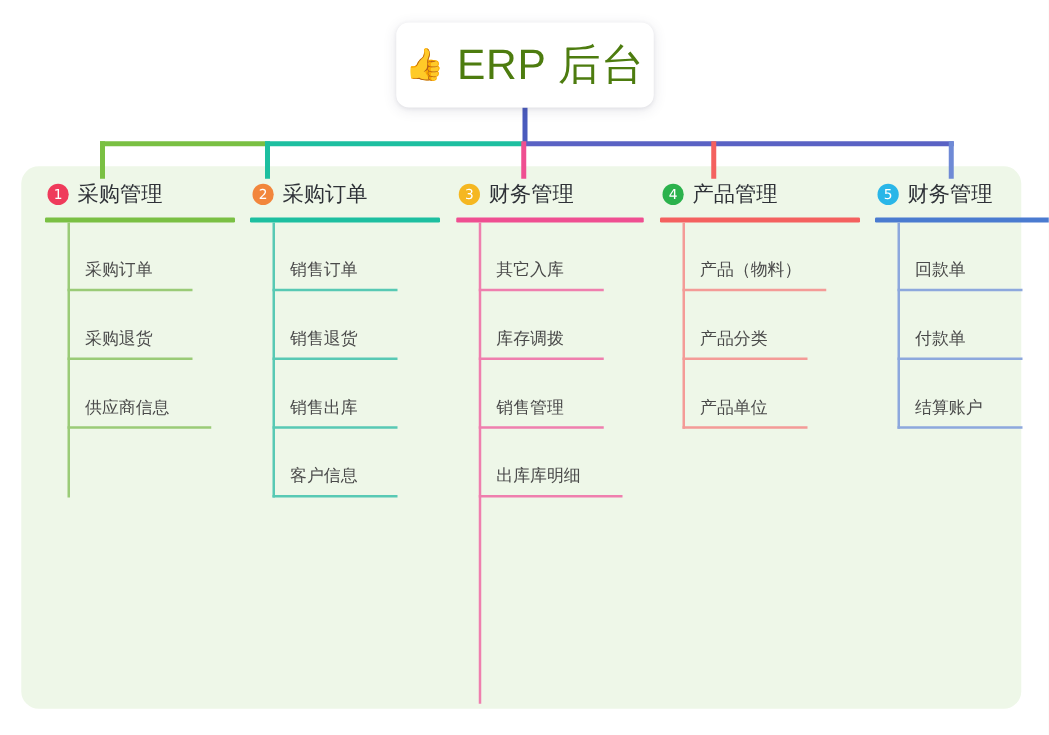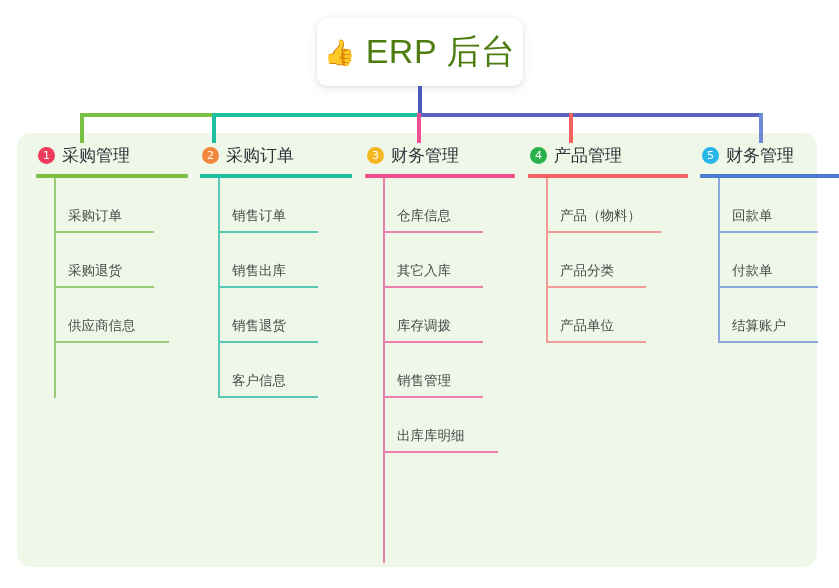--- a/index.html
+++ b/index.html
@@ -222,46 +222,42 @@
       <span class="col-title">采购订单</span>
     </div>
     <div class="col-rule" style="background: rgb(29, 191, 160);"></div>
     <div class="items">
       <div class="spine" style="background: rgb(88, 201, 180); height: 220px;"></div>
     <div class="item">
           <span class="item-label">销售订单</span>
           <div class="item-rule" style="background: rgb(88, 201, 180);"></div>
         </div>
         <div class="item">
+          <span class="item-label">销售退货</span>
+          <div class="item-rule" style="background: rgb(88, 201, 180);"></div>
+        </div>
+        <div class="item">
           <span class="item-label">销售出库</span>
           <div class="item-rule" style="background: rgb(88, 201, 180);"></div>
         </div>
         <div class="item">
-          <span class="item-label">销售退货</span>
-          <div class="item-rule" style="background: rgb(88, 201, 180);"></div>
-        </div>
-        <div class="item">
           <span class="item-label">客户信息</span>
           <div class="item-rule" style="background: rgb(88, 201, 180);"></div>
         </div>
       </div>
   </div>
 
   <div class="column col-3">
     <div class="col-head">
       <span class="badge" style="background: rgb(245, 183, 33);">3</span>
       <span class="col-title">财务管理</span>
     </div>
     <div class="col-rule" style="background: rgb(239, 79, 145);"></div>
     <div class="items">
       <div class="spine" style="background: rgb(239, 127, 174); height: 385px;"></div>
-    <div class="item">
-          <span class="item-label">仓库信息</span>
-          <div class="item-rule" style="background: rgb(239, 127, 174);"></div>
-        </div>
         <div class="item">
           <span class="item-label">其它入库</span>
           <div class="item-rule" style="background: rgb(239, 127, 174);"></div>
         </div>
         <div class="item">
           <span class="item-label">库存调拨</span>
           <div class="item-rule" style="background: rgb(239, 127, 174);"></div>
         </div>
         <div class="item">
           <span class="item-label">销售管理</span>

